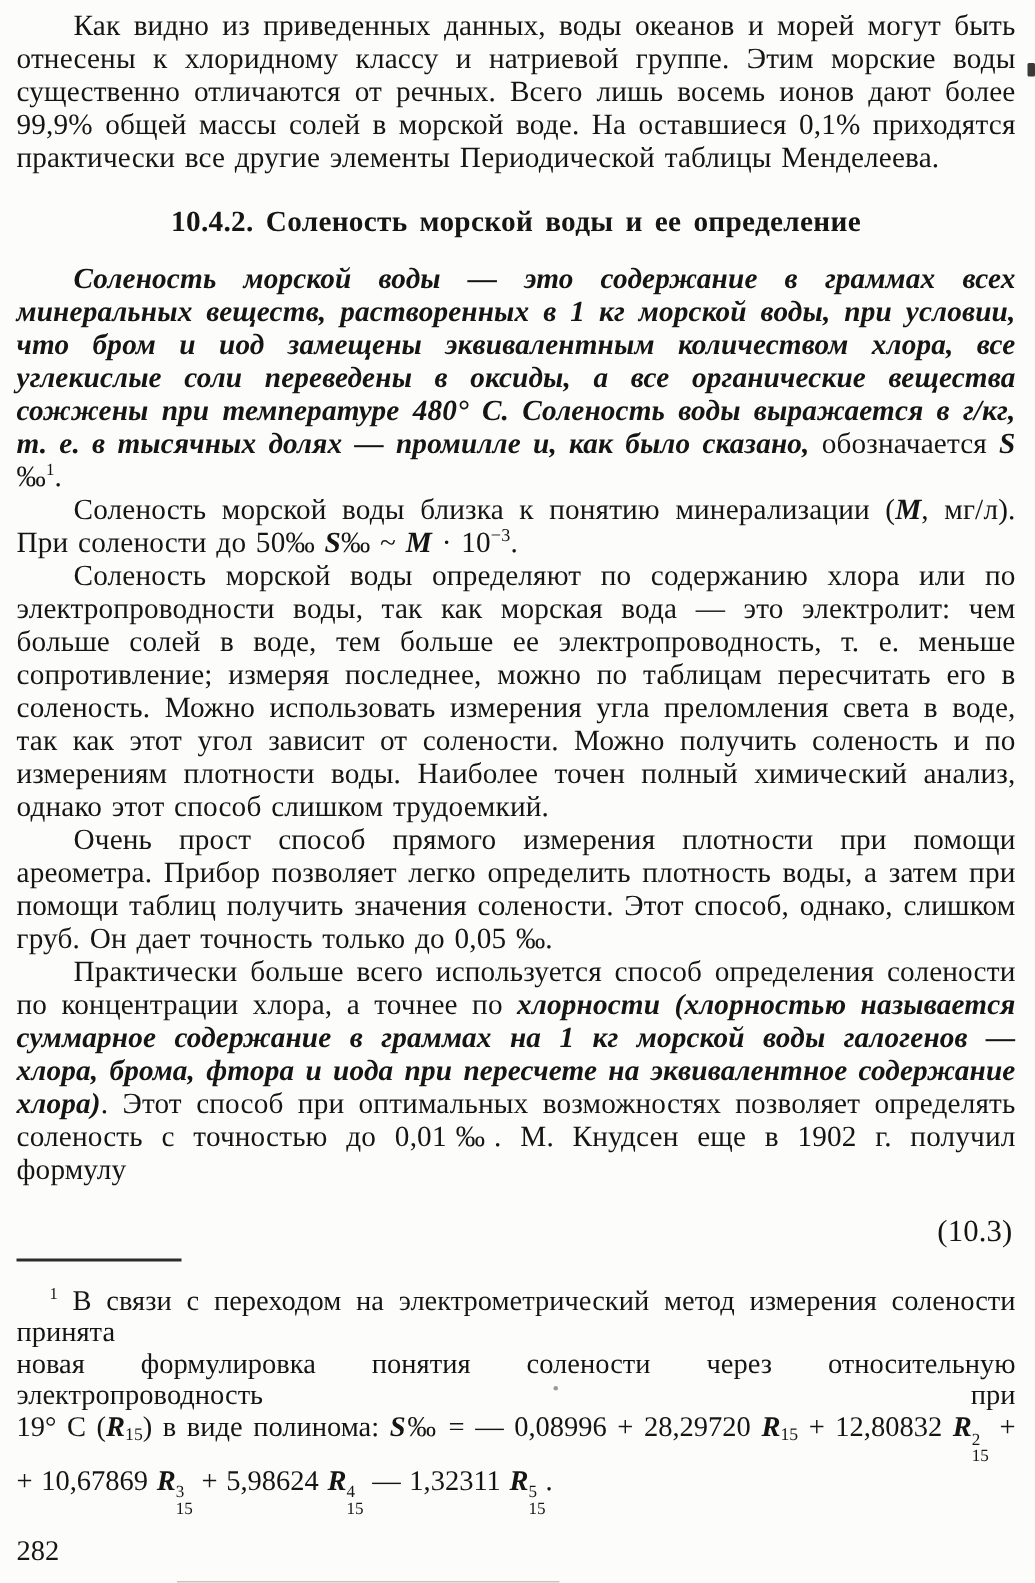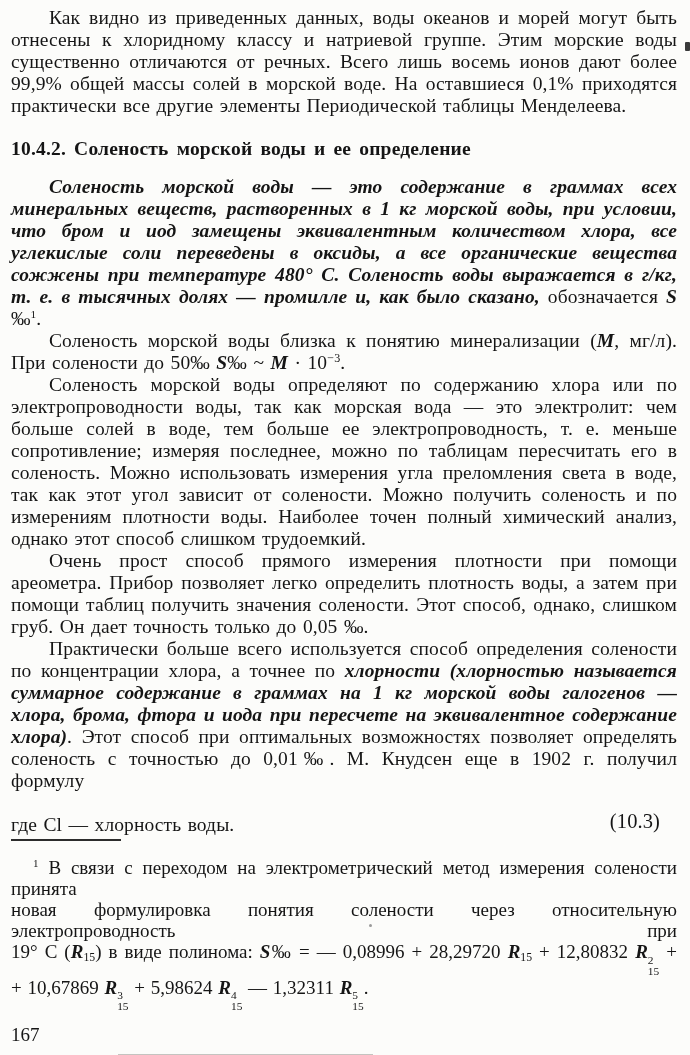--- a/index.html
+++ b/index.html
@@ -20,35 +20,36 @@
   .body-text {
     font-size:19.5px;
     line-height:22px;
     text-align:justify;
     word-spacing:1.5px;
     letter-spacing:0.1px;
   }
   .para { text-indent:38px; }
   .it { font-style:italic;font-weight:bold; }
   .heading {
+    text-align:center;
     font-weight:700;
     font-size:19.5px;
     line-height:22px;
     margin:21px 0 16px 0;
     word-spacing:3px;
     letter-spacing:0.2px;
   }
   .formula-row {
     position:relative;
     margin:16px 0 22px 0;
     text-align:center;
     font-size:20.5px;
     line-height:24px;
   }
-  .eq-number { position:absolute; right:17px; top:1px; }
+  .eq-number { position:absolute; right:2px; top:1px; }
   .where-line { text-indent:0; }
   sup.fnref { font-size:0.58em; vertical-align:super; line-height:0; }
   sup.exp   { font-size:0.62em; vertical-align:super; line-height:0; }
   sub.idx   { font-size:0.62em; vertical-align:-0.25em; line-height:0; }
   .ss {
     display:inline-flex;
     flex-direction:column;
     align-items:flex-start;
     font-size:0.60em;
     line-height:0.95;
@@ -114,21 +115,20 @@
   <p class="para">Очень прост способ прямого измерения плотности при помощи ареометра. Прибор позволяет легко определить плотность воды, а затем при помощи таблиц получить значения солености. Этот способ, однако, слишком груб. Он дает точность только до 0,05 ‰.</p>
 
   <p class="para">
     <span>Практически больше всего используется способ определения солености по концентрации хлора, а точнее по </span><span class="it">хлорности (хлорностью называется суммарное содержание в граммах на 1 кг морской воды галогенов — хлора, брома, фтора и иода при пересчете на эквивалентное содержание хлора)</span><span>. Этот способ при оптимальных возможностях позволяет определять соленость с точностью до 0,01‰. М. Кнудсен еще в 1902 г. получил формулу</span>
   </p>
 
   <div class="formula-row">
     <span class="eq-number">(10.3)</span>
   </div>
 
-  <p class="where-line">где Cl — хлорность воды.</p>
 
 </div>
 
 <div class="footer">
   <div class="fn-rule"></div>
   <div class="fn">
     <div class="fn-line just fn-line1"><sup class="fnref">1</sup> <span>В связи с переходом на электрометрический метод измерения солености принята</span></div>
     <div class="fn-line just"><span>новая формулировка понятия солености через относительную электропроводность при</span></div>
     <div class="fn-line just"><span>19° C (</span><span class="it">R</span><sub class="idx">15</sub><span>) в виде полинома: </span><span class="it">S</span><span>‰ = — 0,08996 + 28,29720 </span><span class="it">R</span><sub class="idx">15</sub><span> + 12,80832 </span><span class="it">R</span><span class="ss">
           <span>2</span>
@@ -138,18 +138,18 @@
           <span>3</span>
           <span>15</span>
         </span><span> + 5,98624 </span><span class="it">R</span><span class="ss">
           <span>4</span>
           <span>15</span>
         </span><span> — 1,32311 </span><span class="it">R</span><span class="ss">
           <span>5</span>
           <span>15</span>
         </span><span>.</span></div>
   </div>
-  <div class="page-number">167</div>
+  <div class="page-number">282</div>
 </div>
 
 <div class="artifact-tr"></div>
 <div class="artifact-dot"></div>
 <div class="artifact-bottom"></div>
 
 </body></html>

